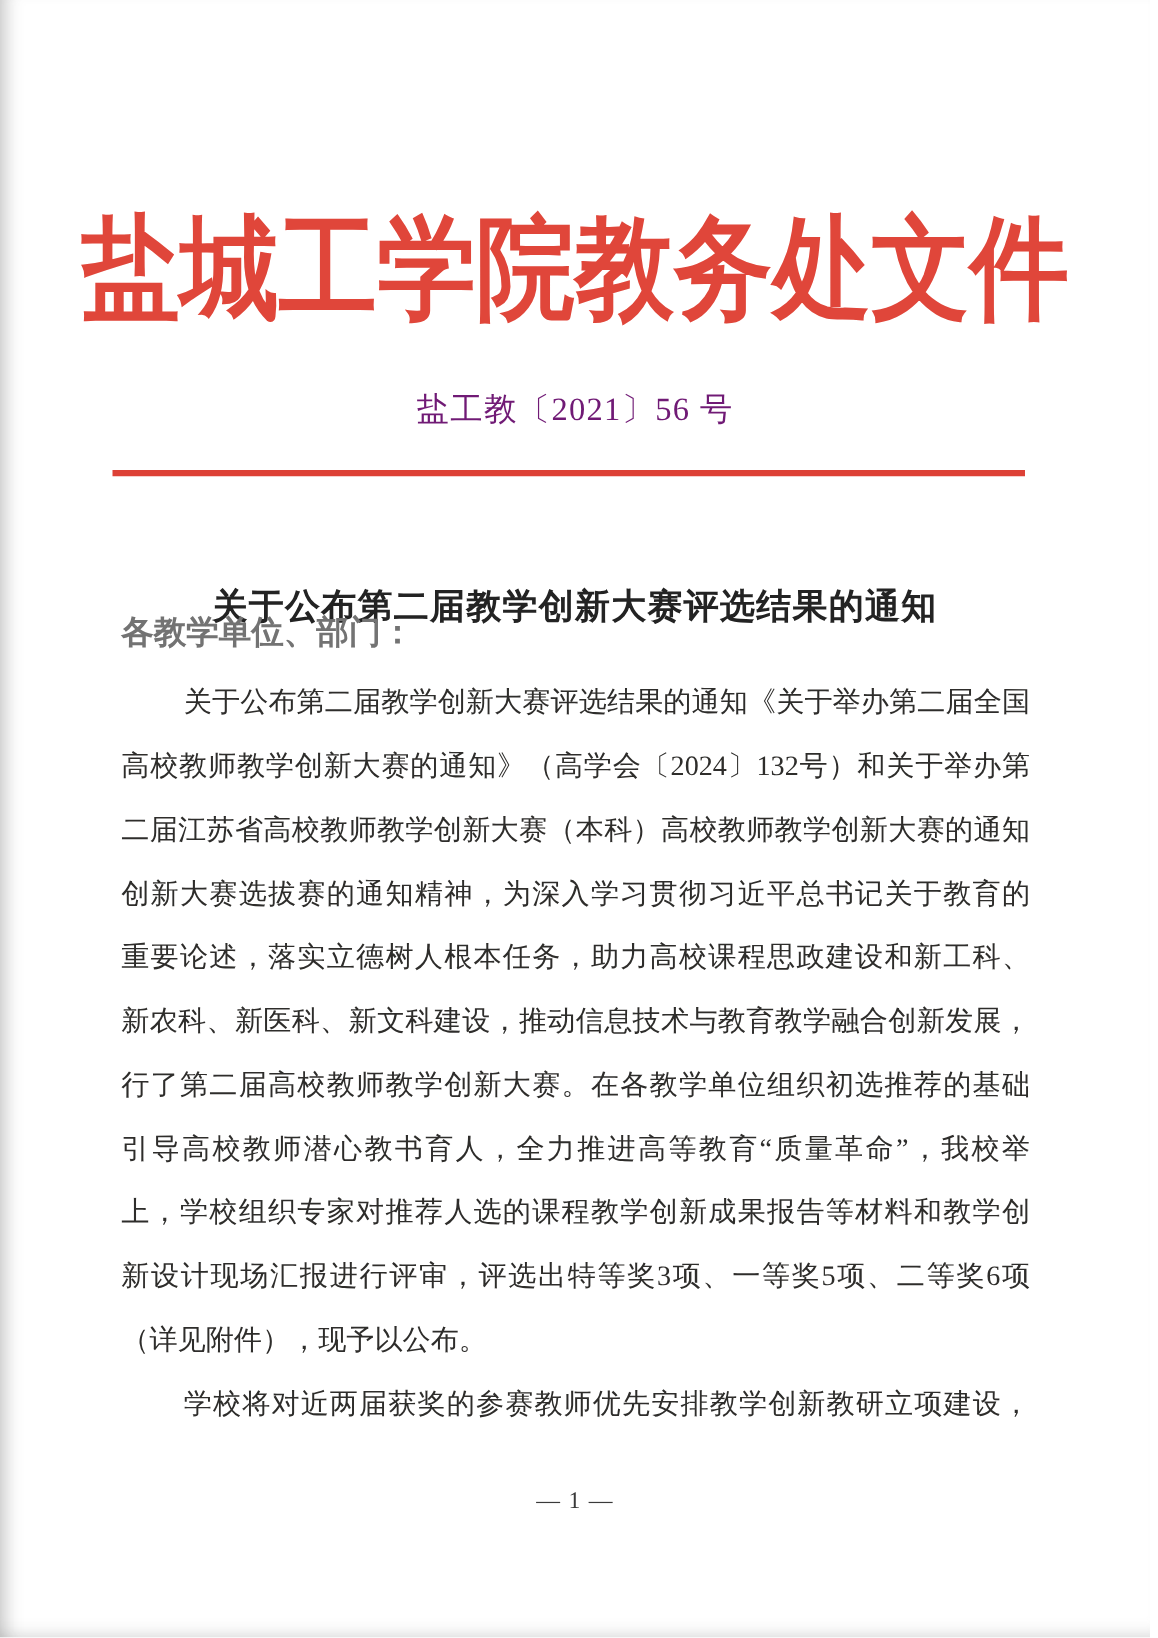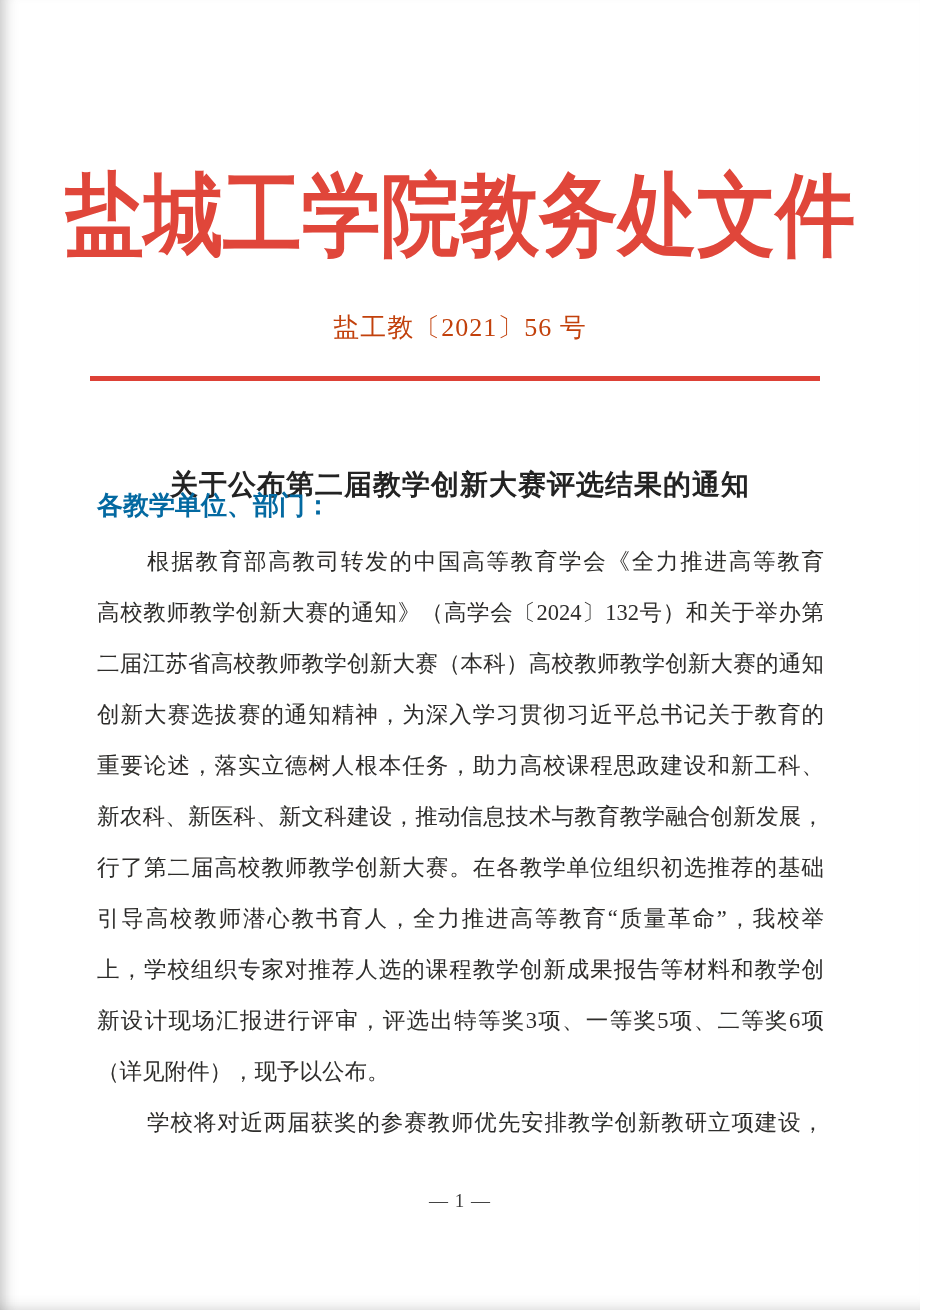--- a/index.html
+++ b/index.html
@@ -46,21 +46,21 @@
   }
 
   .doc-number {
     position: absolute;
     top: 310px;
     left: 0;
     width: 100%;
     text-align: center;
     font-size: 26px;
     letter-spacing: 1px;
-    color: #c2410c;
+    color: #701a75;
     white-space: nowrap;
   }
 
   .red-rule {
     position: absolute;
     top: 376px;
     left: 90px;
     width: 730px;
     height: 5px;
     background: var(--rule, #dd4136);
@@ -79,21 +79,21 @@
     white-space: nowrap;
     margin-top: 48px;
   }
 
   .salutation {
     position: absolute;
     top: 488px;
     left: 97px;
     font-size: 26px;
     font-weight: 600;
-    color: #0369a1;
+    color: #737373;
     white-space: nowrap;
   }
 
   .body-text {
     position: absolute;
     top: 536px;
     left: 97px;
     width: 727px;
     font-size: 22.5px;
     color: var(--ink, #2e2d2b);
@@ -134,21 +134,21 @@
 
   <div class="doc-number">盐工教〔2021〕56 号</div>
 
   <div class="red-rule"></div>
 
   <div class="notice-title">关于公布第二届教学创新大赛评选结果的通知</div>
 
   <div class="salutation">各教学单位、部门：</div>
 
   <div class="body-text">
-    <div class="line indent">根据教育部高教司转发的中国高等教育学会《全力推进高等教育</div>
+    <div class="line indent">关于公布第二届教学创新大赛评选结果的通知《关于举办第二届全国</div>
     <div class="line">高校教师教学创新大赛的通知》（高学会〔2024〕132号）和关于举办第</div>
     <div class="line">二届江苏省高校教师教学创新大赛（本科）高校教师教学创新大赛的通知</div>
     <div class="line">创新大赛选拔赛的通知精神，为深入学习贯彻习近平总书记关于教育的</div>
     <div class="line">重要论述，落实立德树人根本任务，助力高校课程思政建设和新工科、</div>
     <div class="line">新农科、新医科、新文科建设，推动信息技术与教育教学融合创新发展，</div>
     <div class="line">行了第二届高校教师教学创新大赛。在各教学单位组织初选推荐的基础</div>
     <div class="line">引导高校教师潜心教书育人，全力推进高等教育“质量革命”，我校举</div>
     <div class="line">上，学校组织专家对推荐人选的课程教学创新成果报告等材料和教学创</div>
     <div class="line">新设计现场汇报进行评审，评选出特等奖3项、一等奖5项、二等奖6项</div>
     <div class="line para-end">（详见附件），现予以公布。</div>

